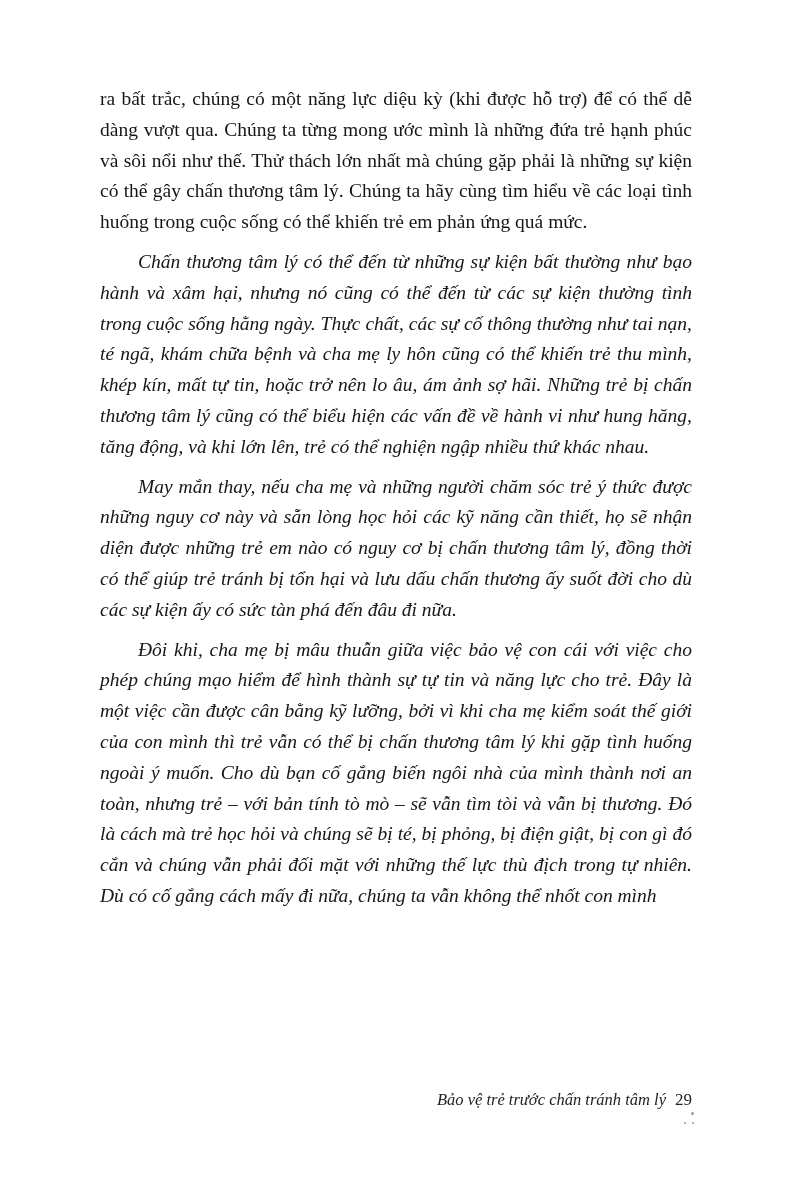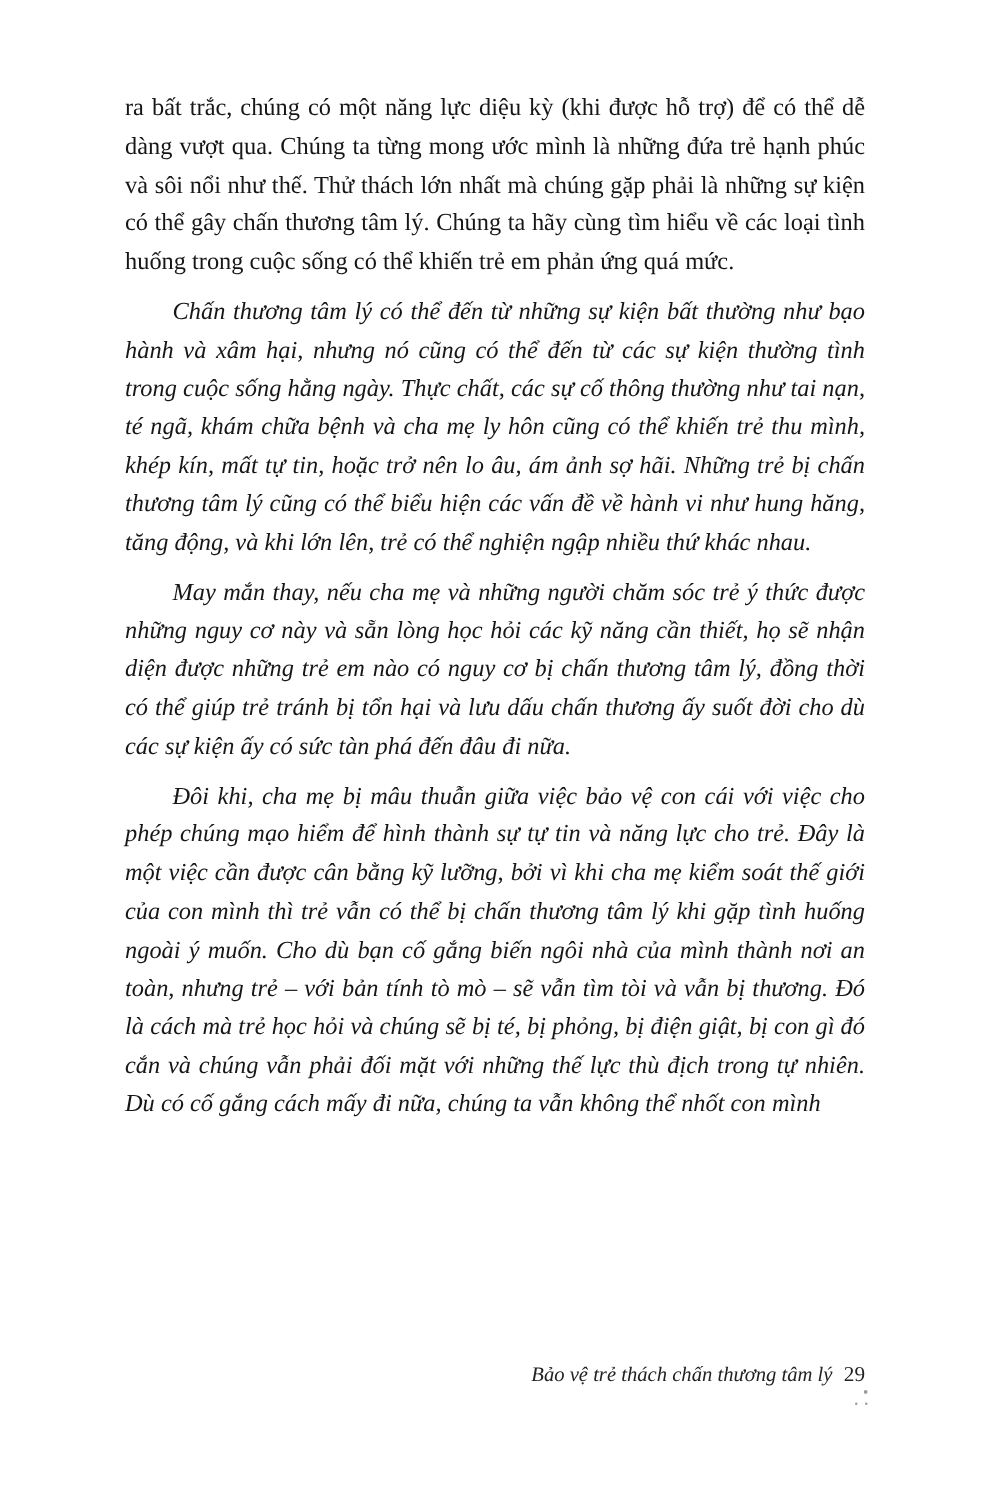--- a/index.html
+++ b/index.html
@@ -12,21 +12,21 @@
     width: 792px;
     height: 1200px;
     background: #ffffff;
     font-family: "Liberation Serif", "DejaVu Serif", serif;
     color: #161616;
     overflow: hidden;
   }
   .content {
     position: absolute;
     left: 100px;
-    top: 72px;
+    top: 84px;
     width: 592px;
     font-size: 19.5px;
     line-height: 30.8px;
     text-align: justify;
   }
   .content p {
     margin: 0 0 9px 0;
   }
   .content p.indent {
     text-indent: 38px;
@@ -75,21 +75,21 @@
 <div class="page">
 
   <div class="content">
     <p>ra bất trắc, chúng có một năng lực diệu kỳ (khi được hỗ trợ) để có thể dễ dàng vượt qua. Chúng ta từng mong ước mình là những đứa trẻ hạnh phúc và sôi nổi như thế. Thử thách lớn nhất mà chúng gặp phải là những sự kiện có thể gây chấn thương tâm lý. Chúng ta hãy cùng tìm hiểu về các loại tình huống trong cuộc sống có thể khiến trẻ em phản ứng quá mức.</p>
     <p class="indent">Chấn thương tâm lý có thể đến từ những sự kiện bất thường như bạo hành và xâm hại, nhưng nó cũng có thể đến từ các sự kiện thường tình trong cuộc sống hằng ngày. Thực chất, các sự cố thông thường như tai nạn, té ngã, khám chữa bệnh và cha mẹ ly hôn cũng có thể khiến trẻ thu mình, khép kín, mất tự tin, hoặc trở nên lo âu, ám ảnh sợ hãi. Những trẻ bị chấn thương tâm lý cũng có thể biểu hiện các vấn đề về hành vi như hung hăng, tăng động, và khi lớn lên, trẻ có thể nghiện ngập nhiều thứ khác nhau.</p>
     <p class="indent">May mắn thay, nếu cha mẹ và những người chăm sóc trẻ ý thức được những nguy cơ này và sẵn lòng học hỏi các kỹ năng cần thiết, họ sẽ nhận diện được những trẻ em nào có nguy cơ bị chấn thương tâm lý, đồng thời có thể giúp trẻ tránh bị tổn hại và lưu dấu chấn thương ấy suốt đời cho dù các sự kiện ấy có sức tàn phá đến đâu đi nữa.</p>
     <p class="indent">Đôi khi, cha mẹ bị mâu thuẫn giữa việc bảo vệ con cái với việc cho phép chúng mạo hiểm để hình thành sự tự tin và năng lực cho trẻ. Đây là một việc cần được cân bằng kỹ lưỡng, bởi vì khi cha mẹ kiểm soát thế giới của con mình thì trẻ vẫn có thể bị chấn thương tâm lý khi gặp tình huống ngoài ý muốn. Cho dù bạn cố gắng biến ngôi nhà của mình thành nơi an toàn, nhưng trẻ – với bản tính tò mò – sẽ vẫn tìm tòi và vẫn bị thương. Đó là cách mà trẻ học hỏi và chúng sẽ bị té, bị phỏng, bị điện giật, bị con gì đó cắn và chúng vẫn phải đối mặt với những thế lực thù địch trong tự nhiên. Dù có cố gắng cách mấy đi nữa, chúng ta vẫn không thể nhốt con mình</p>
   </div>
 
   <div class="footer">
-    <span class="running-title">Bảo vệ trẻ thách chấn thương tâm lý</span><span class="page-num">29</span>
+    <span class="running-title">Bảo vệ trẻ trước chấn tránh tâm lý</span><span class="page-num">29</span>
   </div>
 
   <div class="dots">
     <span class="dot d1"></span>
     <span class="dot d2"></span>
     <span class="dot d3"></span>
   </div>
 
 </div>
 

